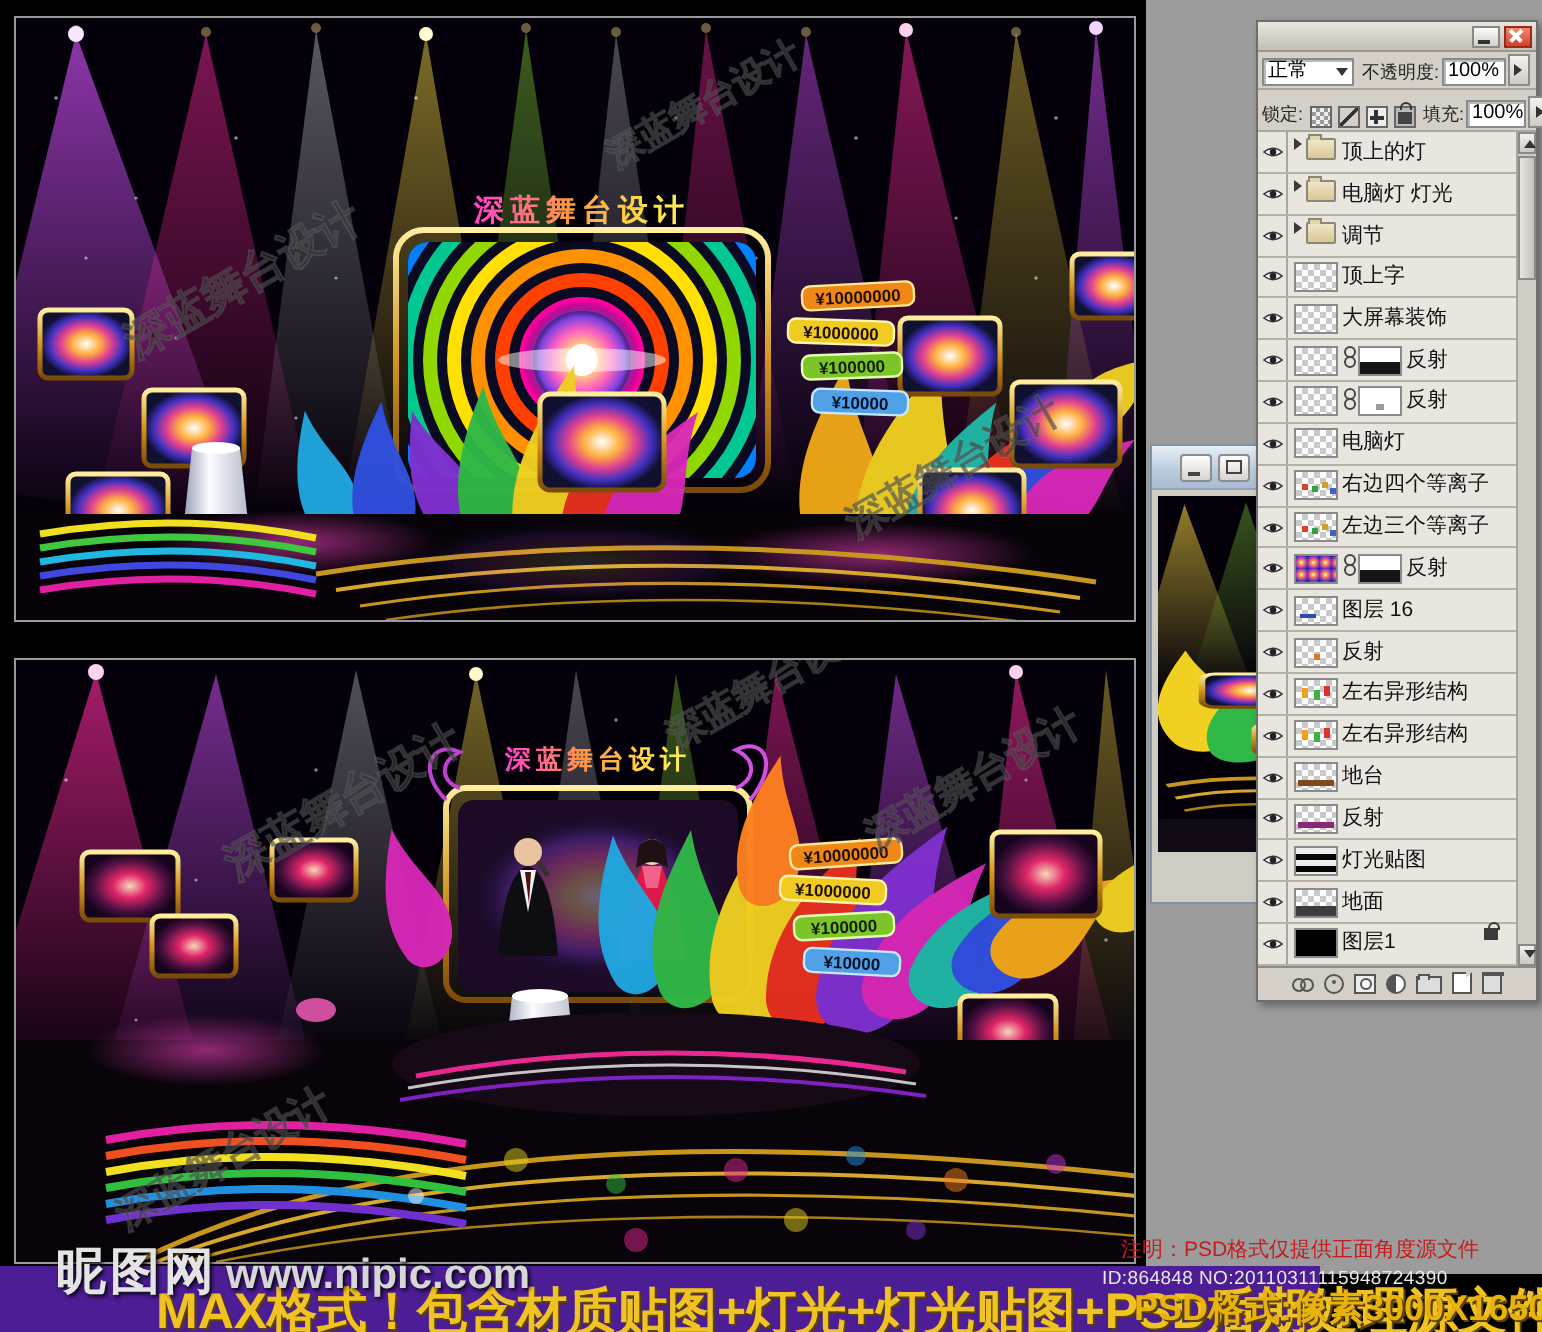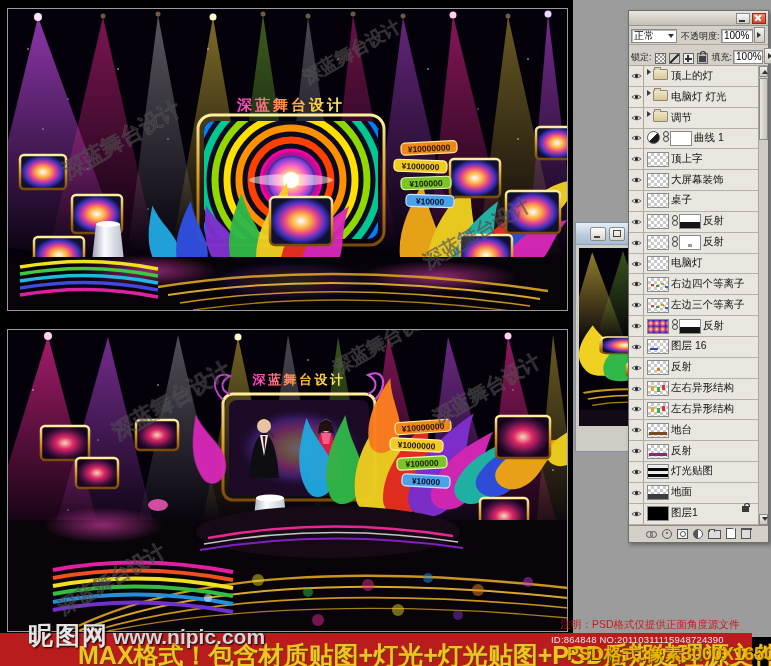--- a/index.html
+++ b/index.html
@@ -133,21 +133,21 @@
   .fi-group{width:11px;height:7px;border:1px solid #555;background:#ddd;margin-top:2px}
   .fi-group::before{content:"";position:absolute;left:0;top:-2.5px;width:4px;height:2px;background:#ddd;border:1px solid #555;border-bottom:none}
   .fi-new{width:8px;height:9px;border:1px solid #555;background:#fff}
   .fi-new::after{content:"";position:absolute;right:-1px;top:-1px;border-left:3px solid #d4d0c8;border-bottom:3px solid transparent}
   .fi-trash{width:8px;height:8px;border:1px solid #555;border-top:none;background:#ddd;margin-top:2px}
   .fi-trash::before{content:"";position:absolute;left:-1.5px;top:-2px;width:11px;height:1.5px;background:#555}
 
   
   .note-strip{position:absolute;left:553px;top:618px;width:194px;height:16px;z-index:6;
               color:#c41c1c;font-size:10.5px;text-align:center;white-space:nowrap}
-  .bottom-strip{position:absolute;left:0;top:633px;width:752px;height:33px;background:#b91c1c;z-index:4}
+  .bottom-strip{position:absolute;left:0;top:633px;width:660px;height:33px;background:#4c1d95;z-index:4}
   .id-line{position:absolute;left:551px;top:1px;font-size:9.5px;color:#e9e9e9;letter-spacing:.2px;white-space:nowrap}
   .psd-spec{position:absolute;left:567px;top:9px;font-size:18px;font-weight:bold;color:#e8b20a;
             text-shadow:1px 1px 0 #5a4200;white-space:nowrap}
   .max-spec{position:absolute;left:78px;top:6px;font-size:25px;font-weight:bold;color:#f0c322;
             text-shadow:1px 1px 0 #5a4200;white-space:nowrap}
   .nipic-mark{position:absolute;left:28px;top:-14px;z-index:7;white-space:nowrap;
               color:#e4e4e4;text-shadow:1px 1px 2px #000}
   .nipic-site{font-size:25px;font-weight:bold;letter-spacing:2px}
   .nipic-url{font-size:21px;font-weight:bold;margin-left:4px;color:#d6d6d6}
 </style>
@@ -615,37 +615,20 @@
       </svg>
     </span>
     <span class="row-body">
       <span class="expander"></span>
       <span class="folder-ic"></span>
 
       <span class="lname">调节</span>
 
     </span>
   </div>
-        <div class="layer-row t-adjustment m-white">
-    <span class="eye-cell">
-      <svg class="eye-ic" viewBox="0 0 12 8">
-        <path d="M1 4 Q6 0 11 4 Q6 8 1 4 Z" fill="#f4f4f4" stroke="#333" stroke-width=".8"></path>
-        <circle cx="6" cy="4" r="1.8" fill="#222"></circle>
-      </svg>
-    </span>
-    <span class="row-body">
-
-      <span class="adj-ic"></span>
-
-      <span class="link-ic"></span>
-      <span class="mask-th"></span>
-      <span class="lname">曲线 1</span>
-
-    </span>
-  </div>
         <div class="layer-row t-layer th-checker">
     <span class="eye-cell">
       <svg class="eye-ic" viewBox="0 0 12 8">
         <path d="M1 4 Q6 0 11 4 Q6 8 1 4 Z" fill="#f4f4f4" stroke="#333" stroke-width=".8"></path>
         <circle cx="6" cy="4" r="1.8" fill="#222"></circle>
       </svg>
     </span>
     <span class="row-body">
 
       <span class="thumb"></span>
@@ -659,35 +642,20 @@
       <svg class="eye-ic" viewBox="0 0 12 8">
         <path d="M1 4 Q6 0 11 4 Q6 8 1 4 Z" fill="#f4f4f4" stroke="#333" stroke-width=".8"></path>
         <circle cx="6" cy="4" r="1.8" fill="#222"></circle>
       </svg>
     </span>
     <span class="row-body">
 
       <span class="thumb"></span>
 
       <span class="lname">大屏幕装饰</span>
-
-    </span>
-  </div>
-        <div class="layer-row t-layer th-checker">
-    <span class="eye-cell">
-      <svg class="eye-ic" viewBox="0 0 12 8">
-        <path d="M1 4 Q6 0 11 4 Q6 8 1 4 Z" fill="#f4f4f4" stroke="#333" stroke-width=".8"></path>
-        <circle cx="6" cy="4" r="1.8" fill="#222"></circle>
-      </svg>
-    </span>
-    <span class="row-body">
-
-      <span class="thumb"></span>
-
-      <span class="lname">桌子</span>
 
     </span>
   </div>
         <div class="layer-row t-layer th-checker m-black-bottom">
     <span class="eye-cell">
       <svg class="eye-ic" viewBox="0 0 12 8">
         <path d="M1 4 Q6 0 11 4 Q6 8 1 4 Z" fill="#f4f4f4" stroke="#333" stroke-width=".8"></path>
         <circle cx="6" cy="4" r="1.8" fill="#222"></circle>
       </svg>
     </span>

